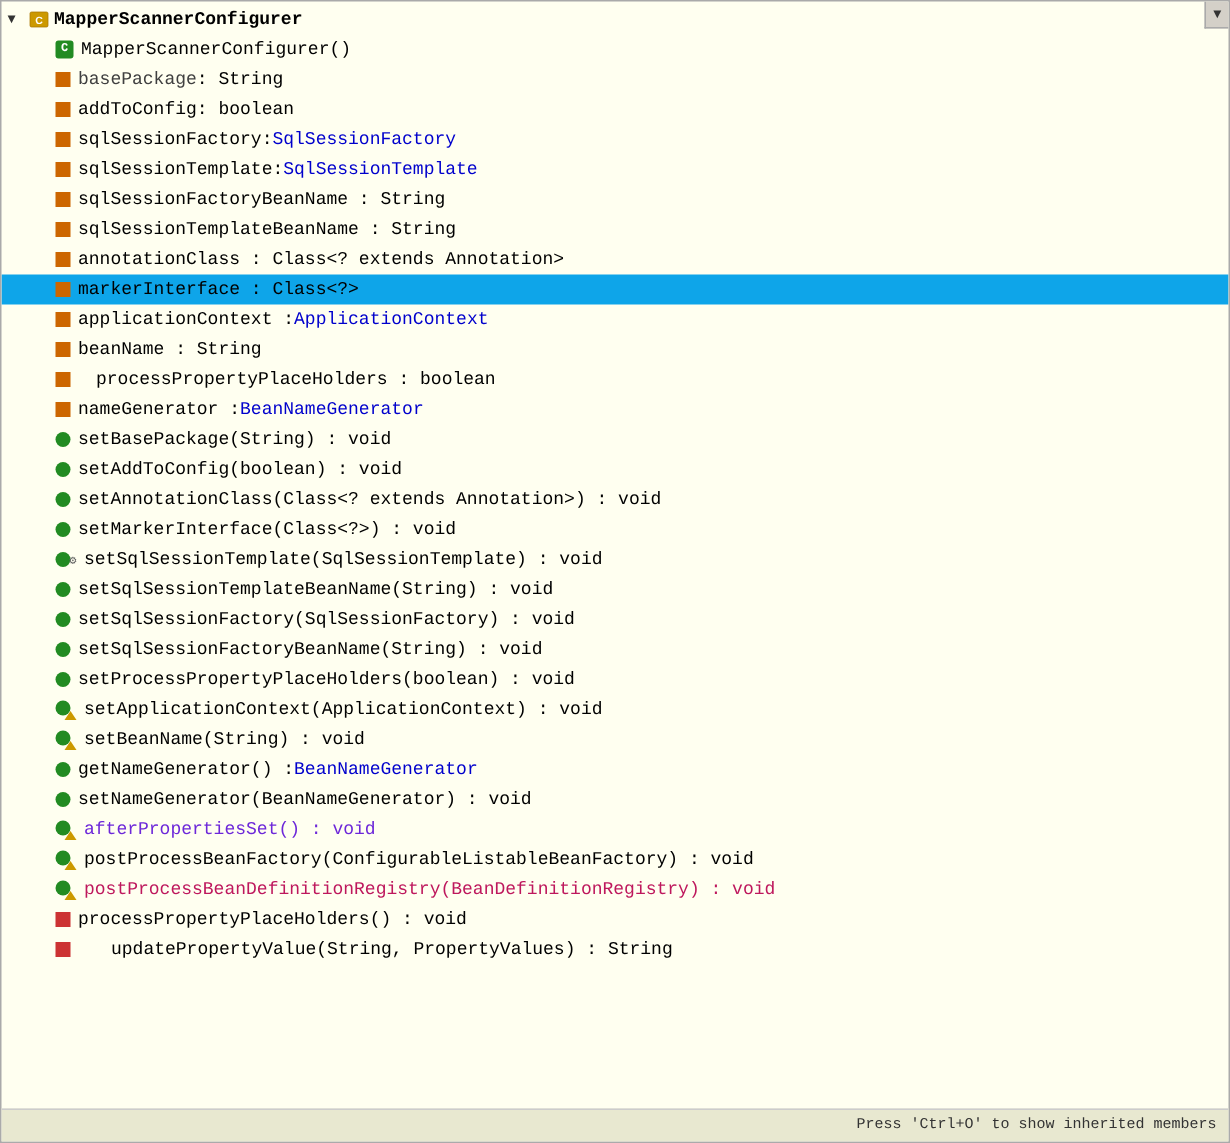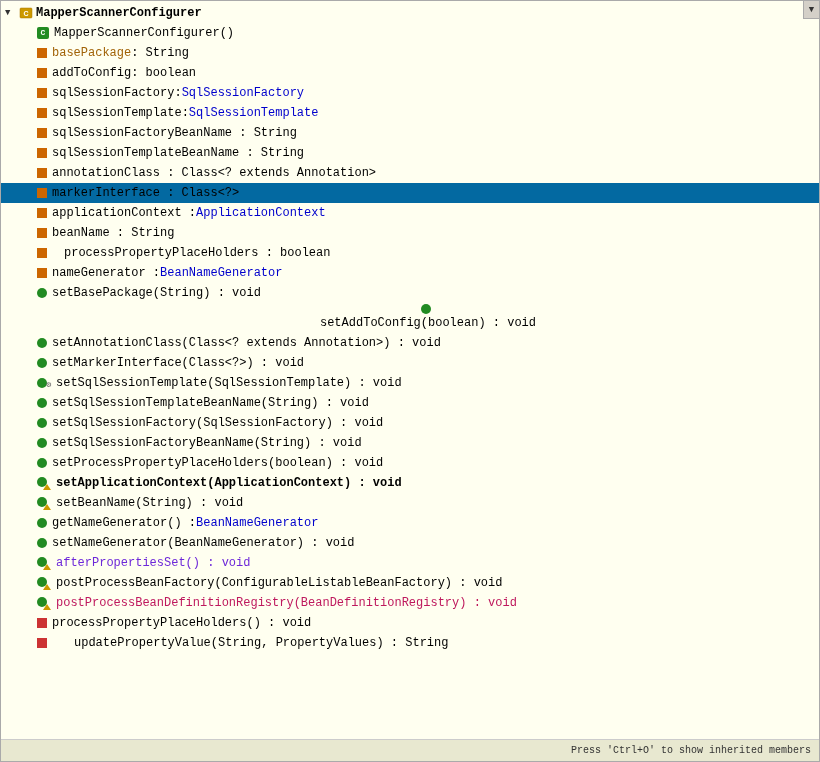--- a/index.html
+++ b/index.html
@@ -46,21 +46,21 @@
       <span style="font-weight:bold; color:#000;">MapperScannerConfigurer</span>
     </div>
 
     <div class="item" style="padding-left:36px;">
       <span style="width:12px; height:12px; background:#228B22; color:white; font-size:8px; font-weight:bold; display:inline-flex; align-items:center; justify-content:center; border-radius:2px; margin-right:5px;">C</span>
       <span style="color:#000;">MapperScannerConfigurer()</span>
     </div>
 
     <div class="item" style="padding-left:36px;">
       <span style="width:10px;height:10px;background:#cc6600;display:inline-block;margin-right:5px;flex-shrink:0;"></span>
-      <span style="color:#a16207;">basePackage</span>
+      <span style="color:#404040;">basePackage</span>
         <span style="color:#000;"> : String</span>
     </div>
     <div class="item" style="padding-left:36px;">
       <span style="width:10px;height:10px;background:#cc6600;display:inline-block;margin-right:5px;flex-shrink:0;"></span>
       <span style="color:#000;">addToConfig</span>
         <span style="color:#000;"> : boolean</span>
     </div>
     <div class="item" style="padding-left:36px;">
       <span style="width:10px;height:10px;background:#cc6600;display:inline-block;margin-right:5px;flex-shrink:0;"></span>
       <span style="color:#000;">sqlSessionFactory</span>
@@ -79,21 +79,21 @@
     </div>
     <div class="item" style="padding-left:36px;font-family:Liberation Mono, monospace;">
       <span style="width:10px;height:10px;background:#cc6600;display:inline-block;margin-right:5px;flex-shrink:0;"></span>
       <span style="color:#000;">sqlSessionTemplateBeanName : String</span>
     </div>
     <div class="item" style="padding-left:36px;">
       <span style="width:10px;height:10px;background:#cc6600;display:inline-block;margin-right:5px;flex-shrink:0;"></span>
       <span style="color:#000;">annotationClass : Class&lt;? extends Annotation&gt;</span>
     </div>
 
-    <div class="item" style="padding-left:36px; background:#0369a1;">
+    <div class="item" style="padding-left:36px; background:#0ea5e9;">
       <span style="width:10px;height:10px;background:#cc6600;display:inline-block;margin-right:5px;flex-shrink:0;"></span>
       <span style="color:#000;">markerInterface : Class&lt;?&gt;</span>
     </div>
     <div class="item" style="padding-left:36px;">
       <span style="width:10px;height:10px;background:#cc6600;display:inline-block;margin-right:5px;flex-shrink:0;"></span>
       <span style="color:#000;">applicationContext : </span>
         <span style="color:#0000cc;">ApplicationContext</span>
     </div>
     <div class="item" style="padding-left:36px;">
       <span style="width:10px;height:10px;background:#cc6600;display:inline-block;margin-right:5px;flex-shrink:0;"></span>
@@ -106,21 +106,21 @@
     <div class="item" style="padding-left:36px;">
       <span style="width:10px;height:10px;background:#cc6600;display:inline-block;margin-right:5px;flex-shrink:0;"></span>
       <span style="color:#000;">nameGenerator : </span>
         <span style="color:#0000cc;">BeanNameGenerator</span>
     </div>
 
     <div class="item" style="padding-left:36px;">
       <span style="width:10px;height:10px;border-radius:50%;background:#228B22;display:inline-block;margin-right:5px;flex-shrink:0;"></span>
       <span style="color:#000;">setBasePackage(String) : void</span>
     </div>
-    <div class="item" style="padding-left:36px;flex-direction:column;">
+    <div class="item" style="padding-left:36px;">
       <span style="width:10px;height:10px;border-radius:50%;background:#228B22;display:inline-block;margin-right:5px;flex-shrink:0;"></span>
       <span style="color:#000;">setAddToConfig(boolean) : void</span>
     </div>
     <div class="item" style="padding-left:36px;">
       <span style="width:10px;height:10px;border-radius:50%;background:#228B22;display:inline-block;margin-right:5px;flex-shrink:0;"></span>
       <span style="color:#000;">setAnnotationClass(Class&lt;? extends Annotation&gt;) : void</span>
     </div>
     <div class="item" style="padding-left:36px;">
       <span style="width:10px;height:10px;border-radius:50%;background:#228B22;display:inline-block;margin-right:5px;flex-shrink:0;"></span>
       <span style="color:#000;">setMarkerInterface(Class&lt;?&gt;) : void</span>
@@ -143,21 +143,21 @@
     </div>
     <div class="item" style="padding-left:36px;">
       <span style="width:10px;height:10px;border-radius:50%;background:#228B22;display:inline-block;margin-right:5px;flex-shrink:0;"></span>
       <span style="color:#000;">setSqlSessionFactoryBeanName(String) : void</span>
     </div>
     <div class="item" style="padding-left:36px;">
       <span style="width:10px;height:10px;border-radius:50%;background:#228B22;display:inline-block;margin-right:5px;flex-shrink:0;"></span>
       <span style="color:#000;">setProcessPropertyPlaceHolders(boolean) : void</span>
     </div>
 
-    <div class="item" style="padding-left:36px;font-weight:bold;">
+    <div class="item" style="padding-left:36px;">
       <span style="position:relative; width:14px; height:14px; display:inline-block; margin-right:5px; flex-shrink:0;">
         <span style="width:10px;height:10px;border-radius:50%;background:#228B22;display:inline-block;position:absolute;top:1px;left:0;"></span>
         <span style="position:absolute;bottom:0;right:0; width:0;height:0; border-left:4px solid transparent;border-right:4px solid transparent;border-bottom:6px solid #cc9900;"></span>
       </span>
       <span style="color:#000;">setApplicationContext(ApplicationContext) : void</span>
     </div>
 
     <div class="item" style="padding-left:36px;">
       <span style="position:relative; width:14px; height:14px; display:inline-block; margin-right:5px; flex-shrink:0;">
         <span style="width:10px;height:10px;border-radius:50%;background:#228B22;display:inline-block;position:absolute;top:1px;left:0;"></span>

